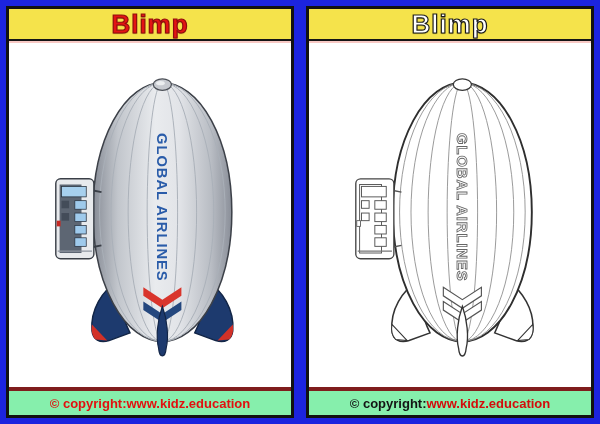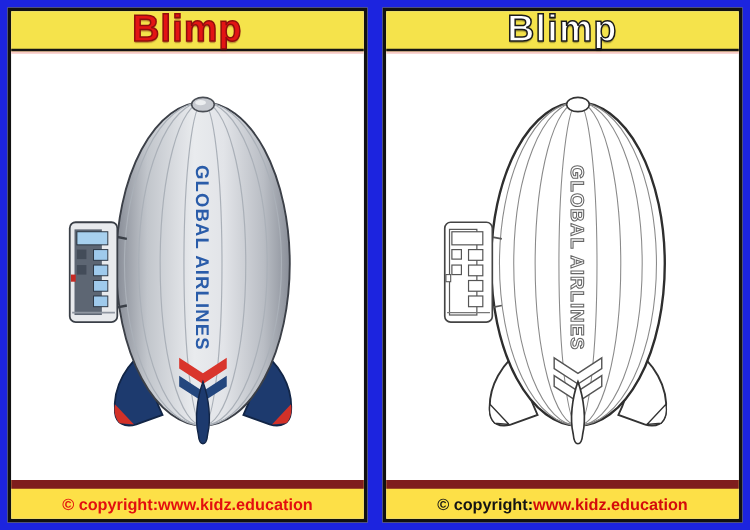--- a/index.html
+++ b/index.html
@@ -17,38 +17,38 @@
     flex:1;border:3px solid #111;display:flex;flex-direction:column;min-height:0;
   }
   .header{
     height:30px;flex:0 0 30px;background:#f5e34b;
     border-bottom:2px solid #151515;
     box-shadow:0 2px 0 #f8c9c5;
     display:flex;align-items:center;justify-content:center;
     position:relative;z-index:2;
   }
   .title{
-    font-size:30px;font-weight:800;letter-spacing:1px;
+    font-size:26px;font-weight:800;letter-spacing:1px;
     font-family:"Liberation Sans",sans-serif;
   }
   .card.color .title{
     color:#e31414;-webkit-text-stroke:1.2px #8f0d0d;
     text-shadow:0 1px 1px rgba(90,0,0,.4);
   }
   .card.lineart .title{
     color:#ffffff;-webkit-text-stroke:1.2px #1a1a1a;
     text-shadow:0 1px 1px rgba(0,0,0,.35);
   }
   .content{
     flex:1;background:#ffffff;display:flex;
     align-items:center;justify-content:center;min-height:0;
   }
   .footer{
-    height:24px;flex:0 0 24px;background:#fde047;
-    border-top:7px solid #7f1d1d;
+    height:24px;flex:0 0 24px;background:#86efac;
+    border-top:4px solid #7f1d1d;
     display:flex;align-items:center;justify-content:center;
     font-size:13px;font-weight:700;white-space:pre;
   }
   .card.color .footer .cp,
   .card.color .footer .site{color:#e30f0f;}
   .card.lineart .footer .cp{color:#141414;}
   .card.lineart .footer .site{color:#d40b0b;}
   .bt{
     font-family:"Liberation Sans",sans-serif;
     font-weight:700;font-size:15.5px;letter-spacing:1px;

